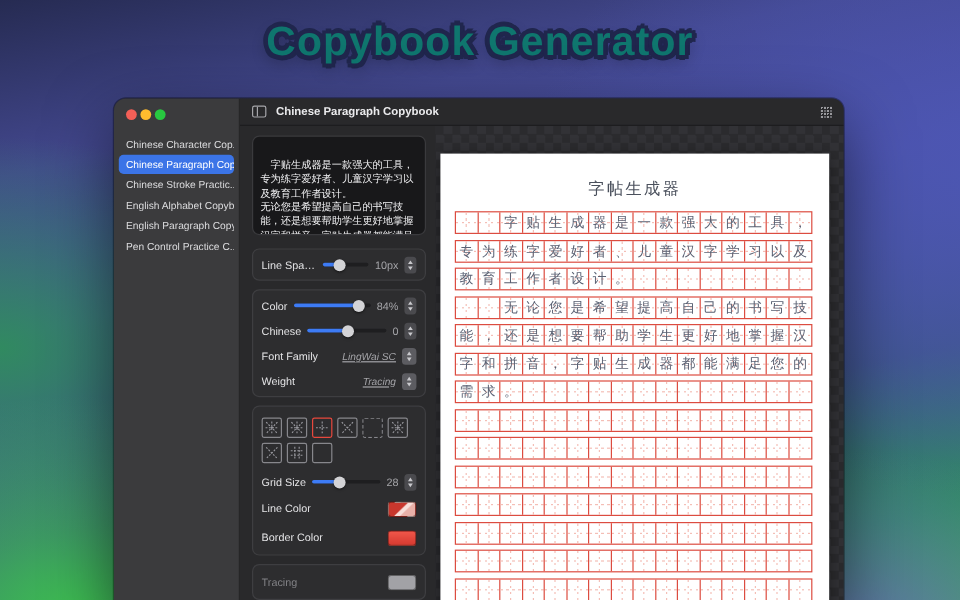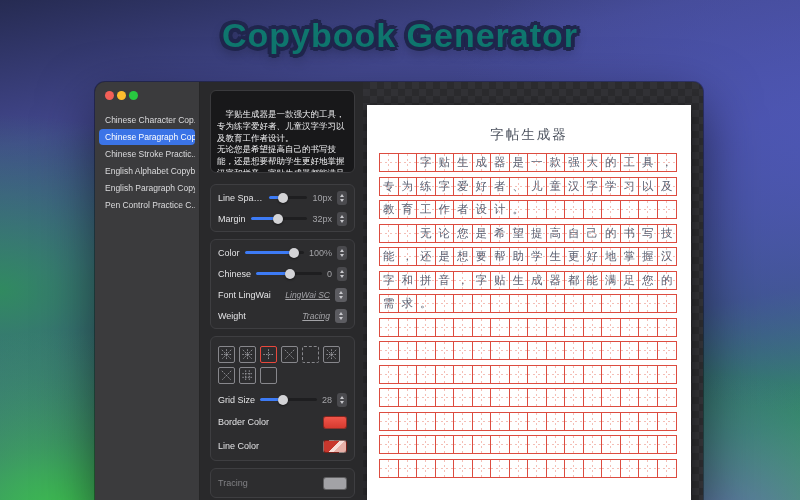--- a/index.html
+++ b/index.html
@@ -145,20 +145,31 @@
         <div class="side-item">Chinese Character Cop...</div>
         <div class="side-item sel">Chinese Paragraph Cop...</div>
         <div class="side-item">Chinese Stroke Practic...</div>
         <div class="side-item">English Alphabet Copyb...</div>
         <div class="side-item">English Paragraph Copy...</div>
         <div class="side-item">Pen Control Practice C...</div>
       </div>
   </div>
 
   <div class="main">
+    <div class="titlebar">
+      <div class="icon-sidebar"></div>
+      <div class="tb-title">Chinese Paragraph Copybook</div>
+      <div class="tb-spacer"></div>
+      <div class="icon-grid">
+          <i></i>
+          <i></i>
+          <i></i>
+          <i></i>
+        </div>
+    </div>
 
     <div class="content">
 
       <div class="panel">
 
         <div class="desc-box">　字贴生成器是一款强大的工具，专为练字爱好者、儿童汉字学习以及教育工作者设计。
 无论您是希望提高自己的书写技能，还是想要帮助学生更好地掌握汉字和拼音，字贴生成器都能满足您的需求。</div>
 
         <div class="group">
           <div class="row">
@@ -166,61 +177,49 @@
             <div class="slider">
                 <div class="sl-fill" style="width: 36%;"></div>
                 <div class="sl-thumb" style="left: calc(36% - 5px);"></div>
               </div>
             <span class="val">10px</span>
             <span class="stepper">
                 <i class="tri-up"></i>
                 <i class="tri-dn"></i>
               </span>
           </div>
-          <div class="row">
-            <span class="lbl">Margin</span>
-            <div class="slider">
-                <div class="sl-fill" style="width: 48%;"></div>
-                <div class="sl-thumb" style="left: calc(48% - 5px);"></div>
-              </div>
-            <span class="val">32px</span>
-            <span class="stepper">
-                <i class="tri-up"></i>
-                <i class="tri-dn"></i>
-              </span>
-          </div>
         </div>
 
         <div class="group">
           <div class="row">
             <span class="lbl">Color</span>
             <div class="slider">
                 <div class="sl-fill" style="width: 84%;"></div>
                 <div class="sl-thumb" style="left: calc(84% - 5px);"></div>
               </div>
-            <span class="val">100%</span>
+            <span class="val">84%</span>
             <span class="stepper">
                 <i class="tri-up"></i>
                 <i class="tri-dn"></i>
               </span>
           </div>
           <div class="row">
             <span class="lbl">Chinese</span>
             <div class="slider">
                 <div class="sl-fill" style="width: 52%;"></div>
                 <div class="sl-thumb" style="left: calc(52% - 5px);"></div>
               </div>
             <span class="val">0</span>
             <span class="stepper">
                 <i class="tri-up"></i>
                 <i class="tri-dn"></i>
               </span>
           </div>
           <div class="row">
-            <span class="lbl">Font LingWai</span>
+            <span class="lbl">Font Family</span>
             <div class="grow"></div>
             <span class="val script">LingWai SC</span>
             <span class="stepper pop">
                 <i class="tri-up"></i>
                 <i class="tri-dn"></i>
               </span>
           </div>
           <div class="row">
             <span class="lbl">Weight</span>
             <div class="grow"></div>
@@ -297,28 +296,28 @@
                 <div class="sl-fill" style="width: 40%;"></div>
                 <div class="sl-thumb" style="left: calc(40% - 5px);"></div>
               </div>
             <span class="val">28</span>
             <span class="stepper">
                 <i class="tri-up"></i>
                 <i class="tri-dn"></i>
               </span>
           </div>
           <div class="row" style="height:24px">
+            <span class="lbl">Line Color</span>
+            <div class="grow"></div>
+            <div class="swatch sw-line"></div>
+          </div>
+          <div class="row" style="height:24px">
             <span class="lbl">Border Color</span>
             <div class="grow"></div>
             <div class="swatch sw-border"></div>
-          </div>
-          <div class="row" style="height:24px">
-            <span class="lbl">Line Color</span>
-            <div class="grow"></div>
-            <div class="swatch sw-line"></div>
           </div>
         </div>
 
         <div class="group">
           <div class="row" style="height:24px">
             <span class="lbl dim">Tracing</span>
             <div class="grow"></div>
             <div class="swatch sw-tracing"></div>
           </div>
         </div>

